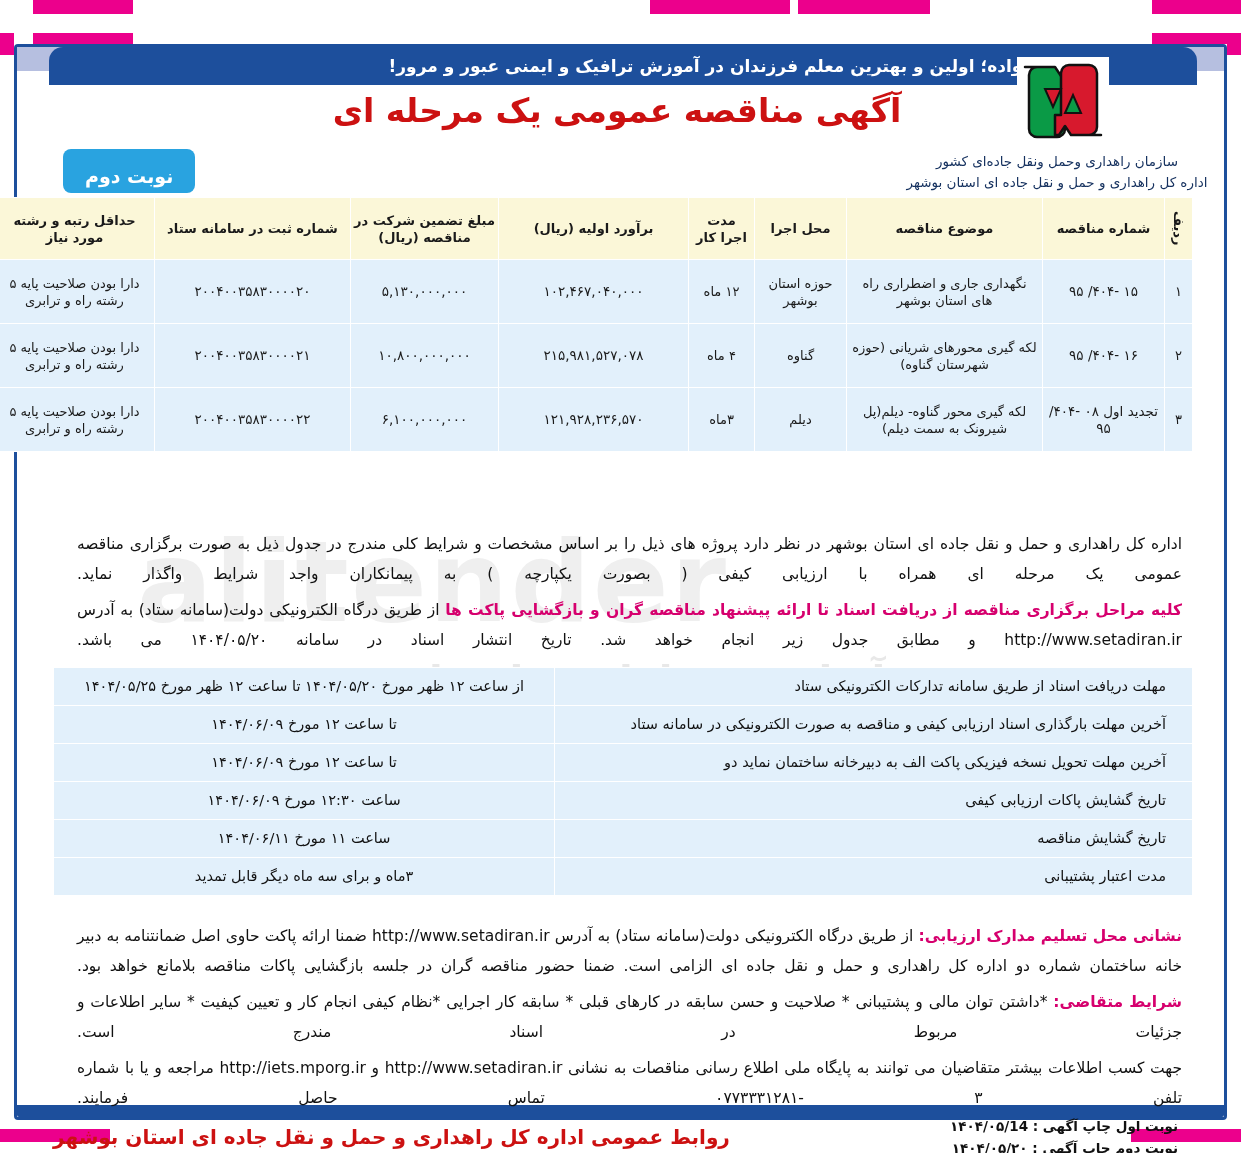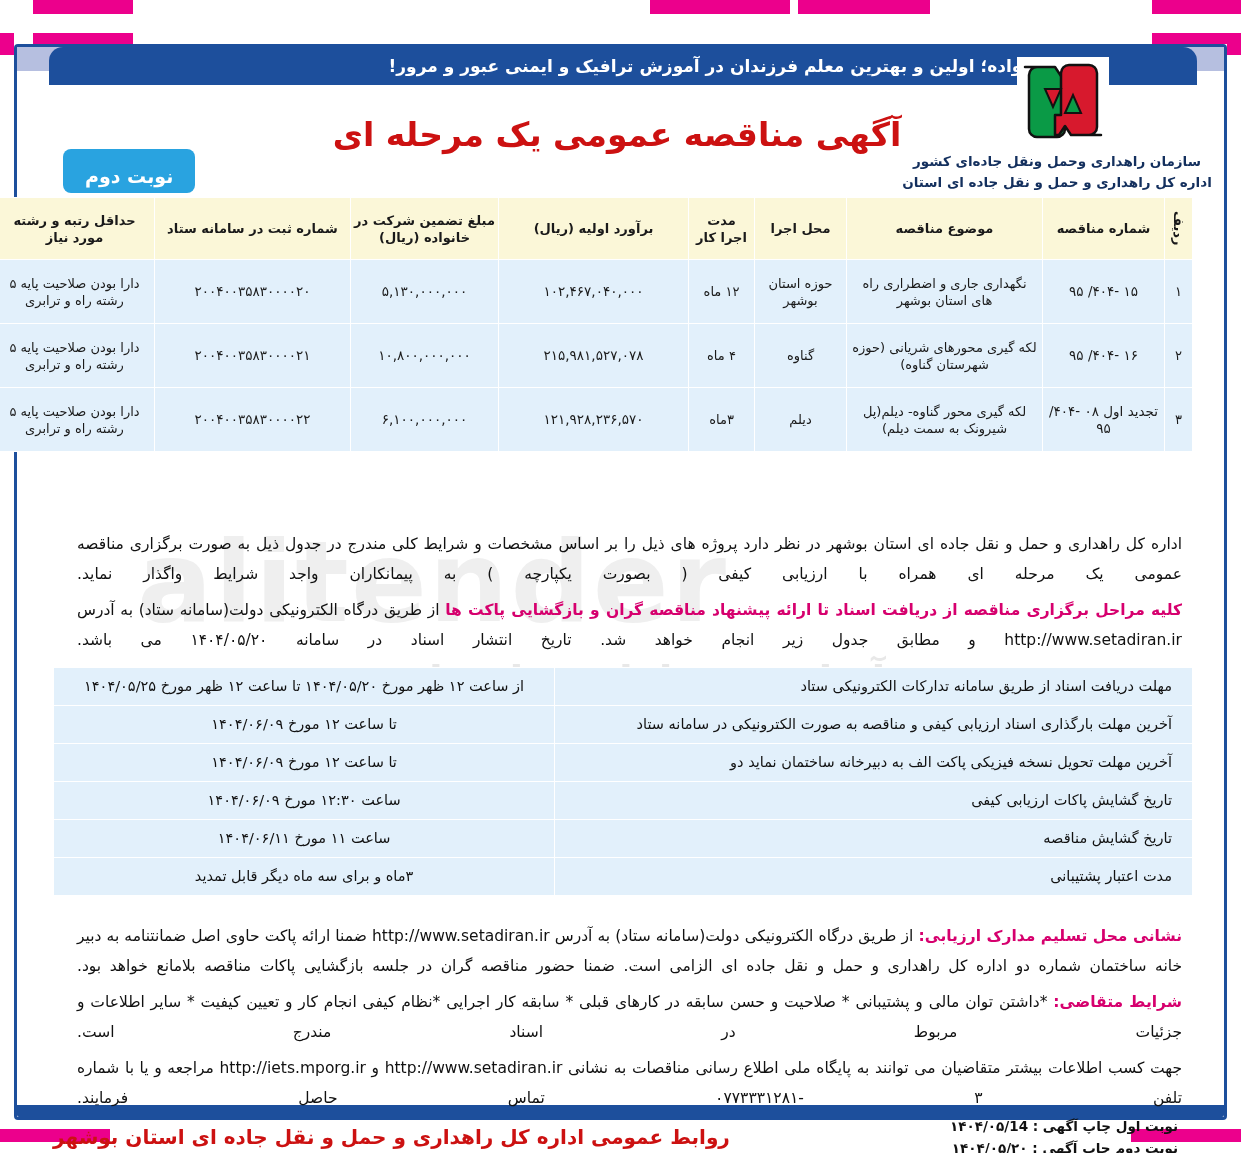--- a/index.html
+++ b/index.html
@@ -74,21 +74,20 @@
     width: 740px;
     text-align: center;
   }
   .title-line {
     color: #cc1111;
     font-weight: bold;
     font-size: 33px;
     line-height: 44px;
     letter-spacing: -1px;
     white-space: nowrap;
-    margin-top: 24px;
   }
 
   
   .badge {
     position: absolute;
     left: 46px; top: 102px;
     background: #29a3e0;
     color: #ffffff;
     font-weight: bold;
     font-size: 19px;
@@ -103,21 +102,21 @@
     left: 1000px; top: 10px;
     width: 92px; height: 88px;
   }
   .org-lines {
     position: absolute;
     left: 880px; top: 104px;
     width: 320px;
     text-align: center;
     color: #14305e;
     font-size: 13.5px;
-    font-weight: bold;
+    font-weight: normal;
     line-height: 21px;
   }
 
   
   table.t { border-collapse: collapse; table-layout: fixed; }
   .main-table-wrap { position: absolute; left: 36px; top: 150px; width: 1140px; }
   table.main { width: 1140px; }
   table.main th, table.main td {
     border: 1px solid #ffffff;
     text-align: center;
@@ -160,21 +159,21 @@
   .latin { direction: ltr; unicode-bidi: embed; display: inline-block; }
 
   
   .sched-wrap { position: absolute; left: 36px; top: 620px; width: 1140px; }
   table.sched { width: 1140px; }
   table.sched td {
     border: 1px solid #ffffff;
     background: #e2f0fb;
     color: #111111;
     font-size: 14.5px;
-    padding: 7px 20px;
+    padding: 7px 26px;
     line-height: 23px;
     vertical-align: middle;
     margin-left: 27px;
   }
   table.sched td.label { text-align: right; width: 56%; }
   table.sched td.value { text-align: center; width: 44%; }
 
   
   .p3 { left: 60px; top: 874px; width: 1105px; }
   .p4 { left: 60px; top: 940px; width: 1105px; }
@@ -286,21 +285,21 @@
             <col style="width:160px">
         </colgroup>
         <thead>
           <tr>
             <th class="vert">ردیف</th>
             <th>شماره مناقصه</th>
             <th>موضوع مناقصه</th>
             <th>محل اجرا</th>
             <th>مدت اجرا کار</th>
             <th>برآورد اولیه (ریال)</th>
-            <th>مبلغ تضمین شرکت در خانواده (ریال)</th>
+            <th>مبلغ تضمین شرکت در مناقصه (ریال)</th>
             <th>شماره ثبت در سامانه ستاد</th>
             <th>حداقل رتبه و رشته مورد نیاز</th>
           </tr>
         </thead>
         <tbody>
           <tr>
             <td>۱</td>
             <td class="num">۱۵ -۴۰۴/ ۹۵</td>
             <td>نگهداری جاری و اضطراری راه های استان بوشهر</td>
             <td>حوزه استان بوشهر</td>

